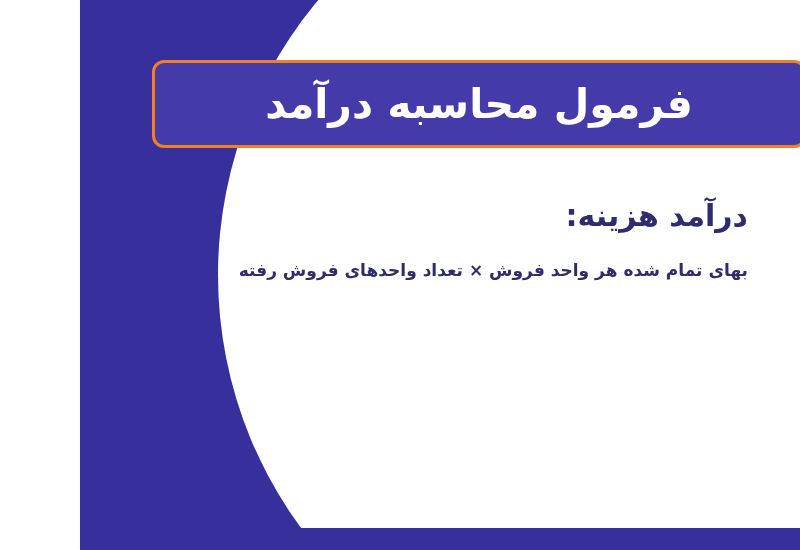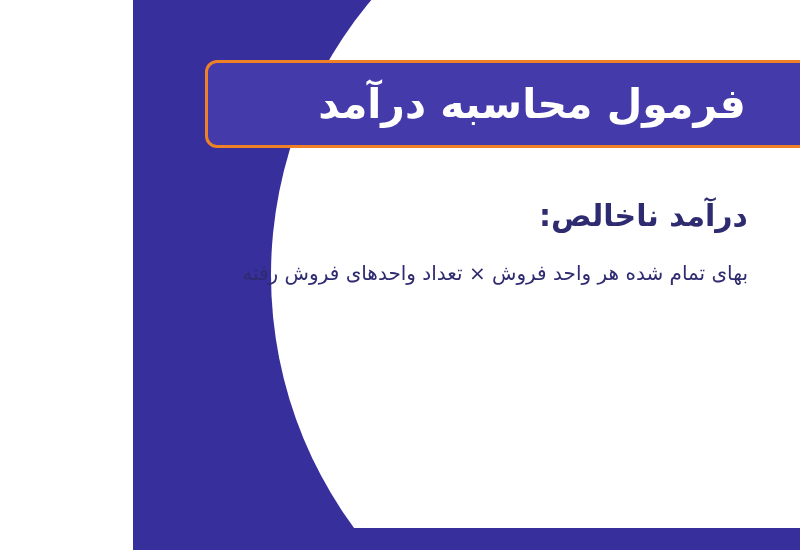--- a/index.html
+++ b/index.html
@@ -9,21 +9,21 @@
   body {
     width: 800px;
     height: 550px;
     background: #ffffff;
     font-family: "DejaVu Sans", sans-serif;
     overflow: hidden;
   }
 
   .poster {
     position: relative;
-    width: 667px;
+    width: 720px;
     height: 550px;
     background: #ffffff;
     overflow: hidden;
   }
 
   
   .purple-panel {
     position: absolute;
     left: 0;
     top: 0;
@@ -103,22 +103,22 @@
     color: #2f2b70;
     font-size: 30px;
     font-weight: bold;
     line-height: 1.35;
     margin: 0 0 20px 0;
     direction: rtl;
   }
 
   .section-body {
     color: #2f2b70;
-    font-size: 20px;
-    font-weight: normal;
+    font-size: 17px;
+    font-weight: bold;
     line-height: 1.6;
     margin: 0;
     direction: rtl;
   }
 
   .spacer-mid {
     height: 56px;
   }
 </style>
 </head>
@@ -130,21 +130,21 @@
   <div class="white-carve"></div>
   <div class="bottom-strip"></div>
 
   <div class="title-banner">
     <div class="title-text">فرمول محاسبه درآمد</div>
   </div>
 
   <div class="content">
 
     <div class="section">
-      <p class="section-heading">درآمد ناخالص:</p>
+      <p class="section-heading">درآمد هزینه:</p>
       <p class="section-body">بهای تمام شده هر واحد فروش × تعداد واحدهای فروش رفته</p>
     </div>
 
     <div class="spacer-mid"></div>
 
 
   </div>
 
 </div>
 

